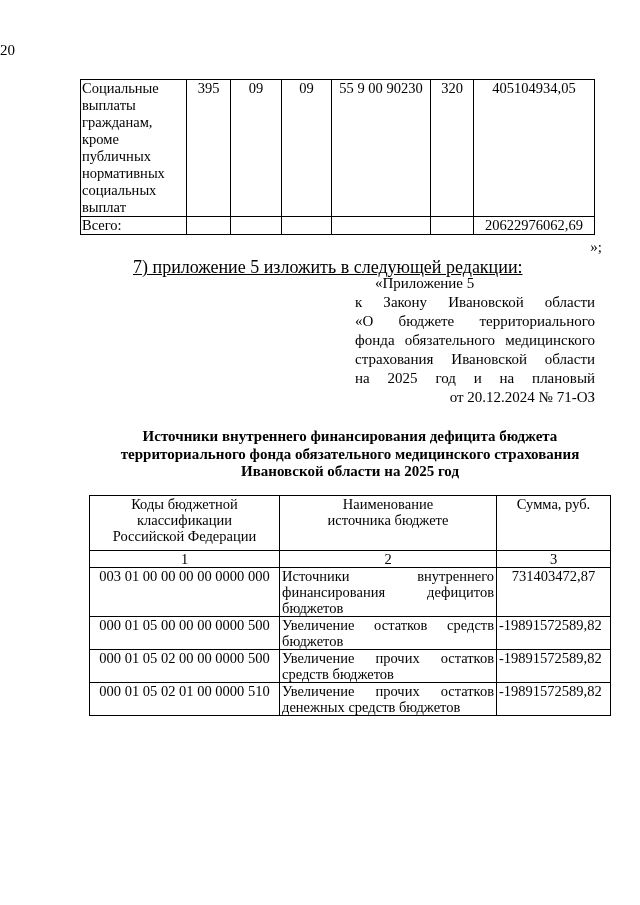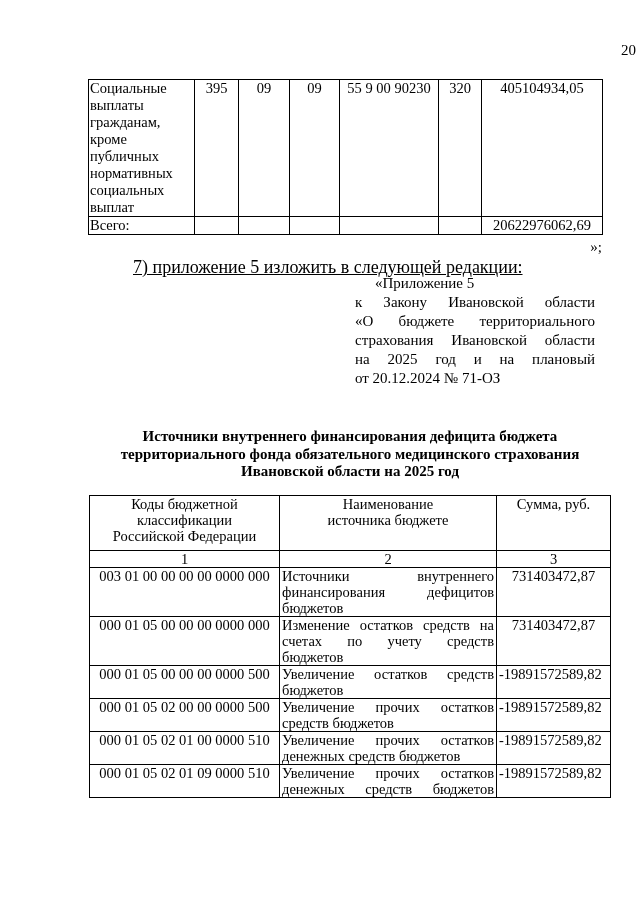--- a/index.html
+++ b/index.html
@@ -12,45 +12,45 @@
       height: 905px;
       position: relative;
       overflow: hidden;
       font-family: "Liberation Serif", "DejaVu Serif", serif;
       color: #000;
       font-size: 14.5px;
     }
     .abs { position: absolute; }
     .page-number {
       left: 0; width: 636px; top: 42px;
-      text-align: right; font-size: 15px;
+      text-align: left; font-size: 15px;
     }
     table {
       border-collapse: collapse;
       position: absolute;
       table-layout: fixed;
     }
     td {
       border: 1px solid #000;
       vertical-align: top;
       padding: 0 2px;
       line-height: 17px;
       font-size: 14.5px;
     }
     
-    #top-table { left: 88px; top: 79px; width: 514px; }
+    #top-table { left: 80px; top: 79px; width: 514px; }
     #top-table td.c { text-align: center; }
     #top-table td.name { text-align: left; padding-left: 1px; }
     #top-table tr.total td { font-weight: normal; height: 17px; }
     .closing-quote { right: 38px; top: 239px; font-size: 15px; }
     .item7 { left: 133px; top: 257px; font-size: 18px; text-decoration: underline; }
     .annex-head { left: 355px; top: 274px; width: 240px; font-size: 15px; line-height: 19px; }
     .annex-head .title { text-align: left; padding-left: 20px; }
     .annex-head .just { text-align: justify; text-align-last: justify; }
-    .annex-head .last { text-align: left; }
+    .annex-head .last { text-align: right; }
     .section-title {
       left: 90px; width: 520px; top: 428px;
       text-align: center; font-weight: bold; font-size: 15px; line-height: 17.5px;
     }
     
     #src-table { left: 89px; top: 495px; width: 521px; border-radius: 16px; }
     #src-table td { line-height: 16px; }
     #src-table .hdr td { text-align: center; height: 54px; }
     #src-table .num td { text-align: center; height: 15px; }
     #src-table td.code { text-align: center; white-space: nowrap; }
@@ -106,20 +106,21 @@
   </table>
 
 <div class="abs closing-quote">»;</div>
 
 <div class="abs item7">7) приложение 5 изложить в следующей редакции:</div>
 
 <div class="abs annex-head">
   <div class="title">«Приложение 5</div>
   <div class="just">к Закону Ивановской области</div>
   <div class="just">«О бюджете территориального</div>
+  <div class="just">фонда обязательного медицинского</div>
   <div class="just">страхования Ивановской области</div>
   <div class="just">на 2025 год и на плановый</div>
   <div class="last">от 20.12.2024 № 71-ОЗ</div>
 </div>
 
 <div class="abs section-title">
   <div>Источники внутреннего финансирования дефицита бюджета</div>
   <div>территориального фонда обязательного медицинского страхования</div>
   <div>Ивановской области на 2025 год</div>
 </div>
@@ -149,38 +150,28 @@
     <td>1</td>
     <td>2</td>
     <td>3</td>
   </tr>
   <tr>
     <td class="code">003 01 00 00 00 00 0000 000</td>
     <td class="desc">Источники внутреннего финансирования дефицитов бюджетов</td>
     <td class="sum">731403472,87</td>
   </tr>
   <tr>
-    <td class="code">000 01 05 00 00 00 0000 000</td>
-    <td class="desc">Изменение остатков средств на счетах по учету средств бюджетов</td>
-    <td class="sum">731403472,87</td>
-  </tr>
-  <tr>
     <td class="code">000 01 05 00 00 00 0000 500</td>
     <td class="desc">Увеличение остатков средств бюджетов</td>
     <td class="sum neg">-19891572589,82</td>
   </tr>
   <tr>
     <td class="code">000 01 05 02 00 00 0000 500</td>
     <td class="desc">Увеличение прочих остатков средств бюджетов</td>
     <td class="sum neg">-19891572589,82</td>
   </tr>
   <tr>
     <td class="code">000 01 05 02 01 00 0000 510</td>
     <td class="desc">Увеличение прочих остатков денежных средств бюджетов</td>
     <td class="sum neg">-19891572589,82</td>
   </tr>
-  <tr>
-    <td class="code">000 01 05 02 01 09 0000 510</td>
-    <td class="desc fullj">Увеличение прочих остатков денежных средств бюджетов</td>
-    <td class="sum neg">-19891572589,82</td>
-  </tr>
 </tbody>
   </table>
 
 </body></html>

